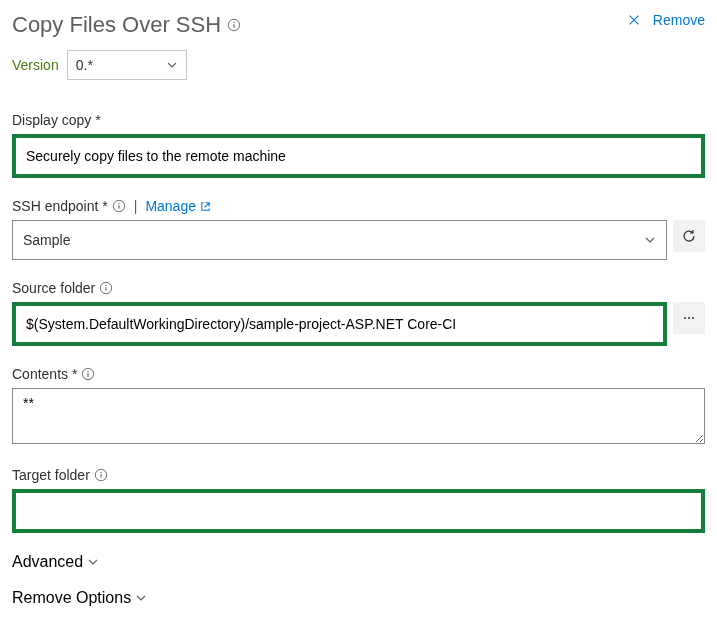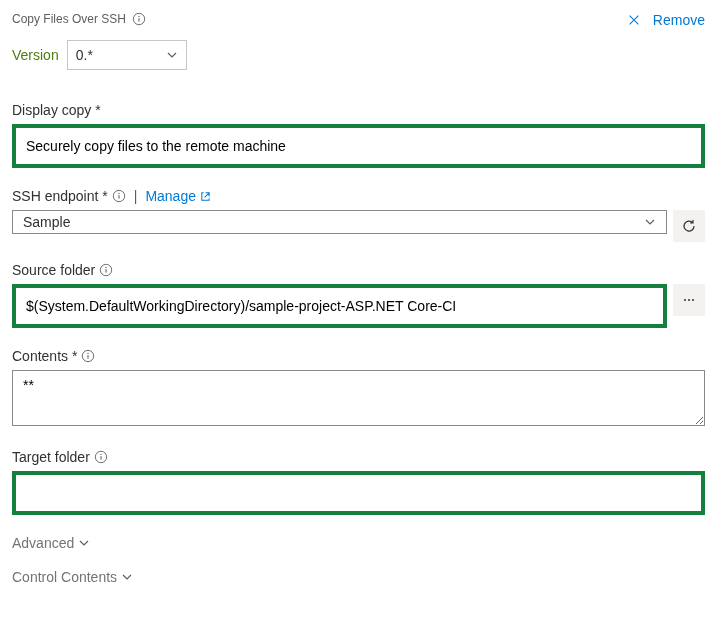--- a/index.html
+++ b/index.html
@@ -15,21 +15,21 @@
       padding: 12px;
       width: 717px;
     }
     .header-row {
       display: flex;
       justify-content: space-between;
       align-items: flex-start;
       margin-bottom: 12px;
     }
     .title {
-      font-size: 12px;
+      font-size: 22px;
       font-weight: 400;
       color: #605e5c;
       display: flex;
       align-items: center;
       gap: 6px;
     }
     .remove-link {
       color: #0078d4;
       display: flex;
       align-items: center;
@@ -98,21 +98,21 @@
       flex: 1;
     }
     .input-with-button .select-input {
       flex: 1;
     }
     .select-input {
       width: 100%;
       border: 1px solid #8a8886;
       padding: 6px 10px;
       font-size: 14px;
-      height: 24px;
+      height: 40px;
       display: flex;
       align-items: center;
       justify-content: space-between;
       cursor: pointer;
       background: #fff;
     }
     .icon-button {
       width: 32px;
       height: 32px;
       background: #f3f2f1;
@@ -129,22 +129,22 @@
       font-size: 14px;
       font-family: inherit;
       resize: both;
       min-height: 56px;
       background: #fff;
     }
     .section-header {
       display: flex;
       align-items: center;
       gap: 4px;
-      font-size: 14px;
-      color: #737373;
+      font-size: 16px;
+      color: #000000;
       margin-top: 18px;
       cursor: pointer;
     }
     .info-icon {
       display: inline-flex;
       width: 14px;
       height: 14px;
     }
     .chevron-icon {
       display: inline-flex;
@@ -293,19 +293,19 @@
 <div class="section-header">
   <span>Advanced</span>
   <span class="chevron-icon">
     <svg viewBox="0 0 12 12" width="12" height="12">
         <path d="M2 4 L6 8 L10 4" stroke="#605e5c" stroke-width="1.2" fill="none"></path>
       </svg>
   </span>
 </div>
 
 <div class="section-header">
-  <span>Control Contents</span>
+  <span>Remove Options</span>
   <span class="chevron-icon">
     <svg viewBox="0 0 12 12" width="12" height="12">
         <path d="M2 4 L6 8 L10 4" stroke="#605e5c" stroke-width="1.2" fill="none"></path>
       </svg>
   </span>
 </div>
 
 </body></html>

